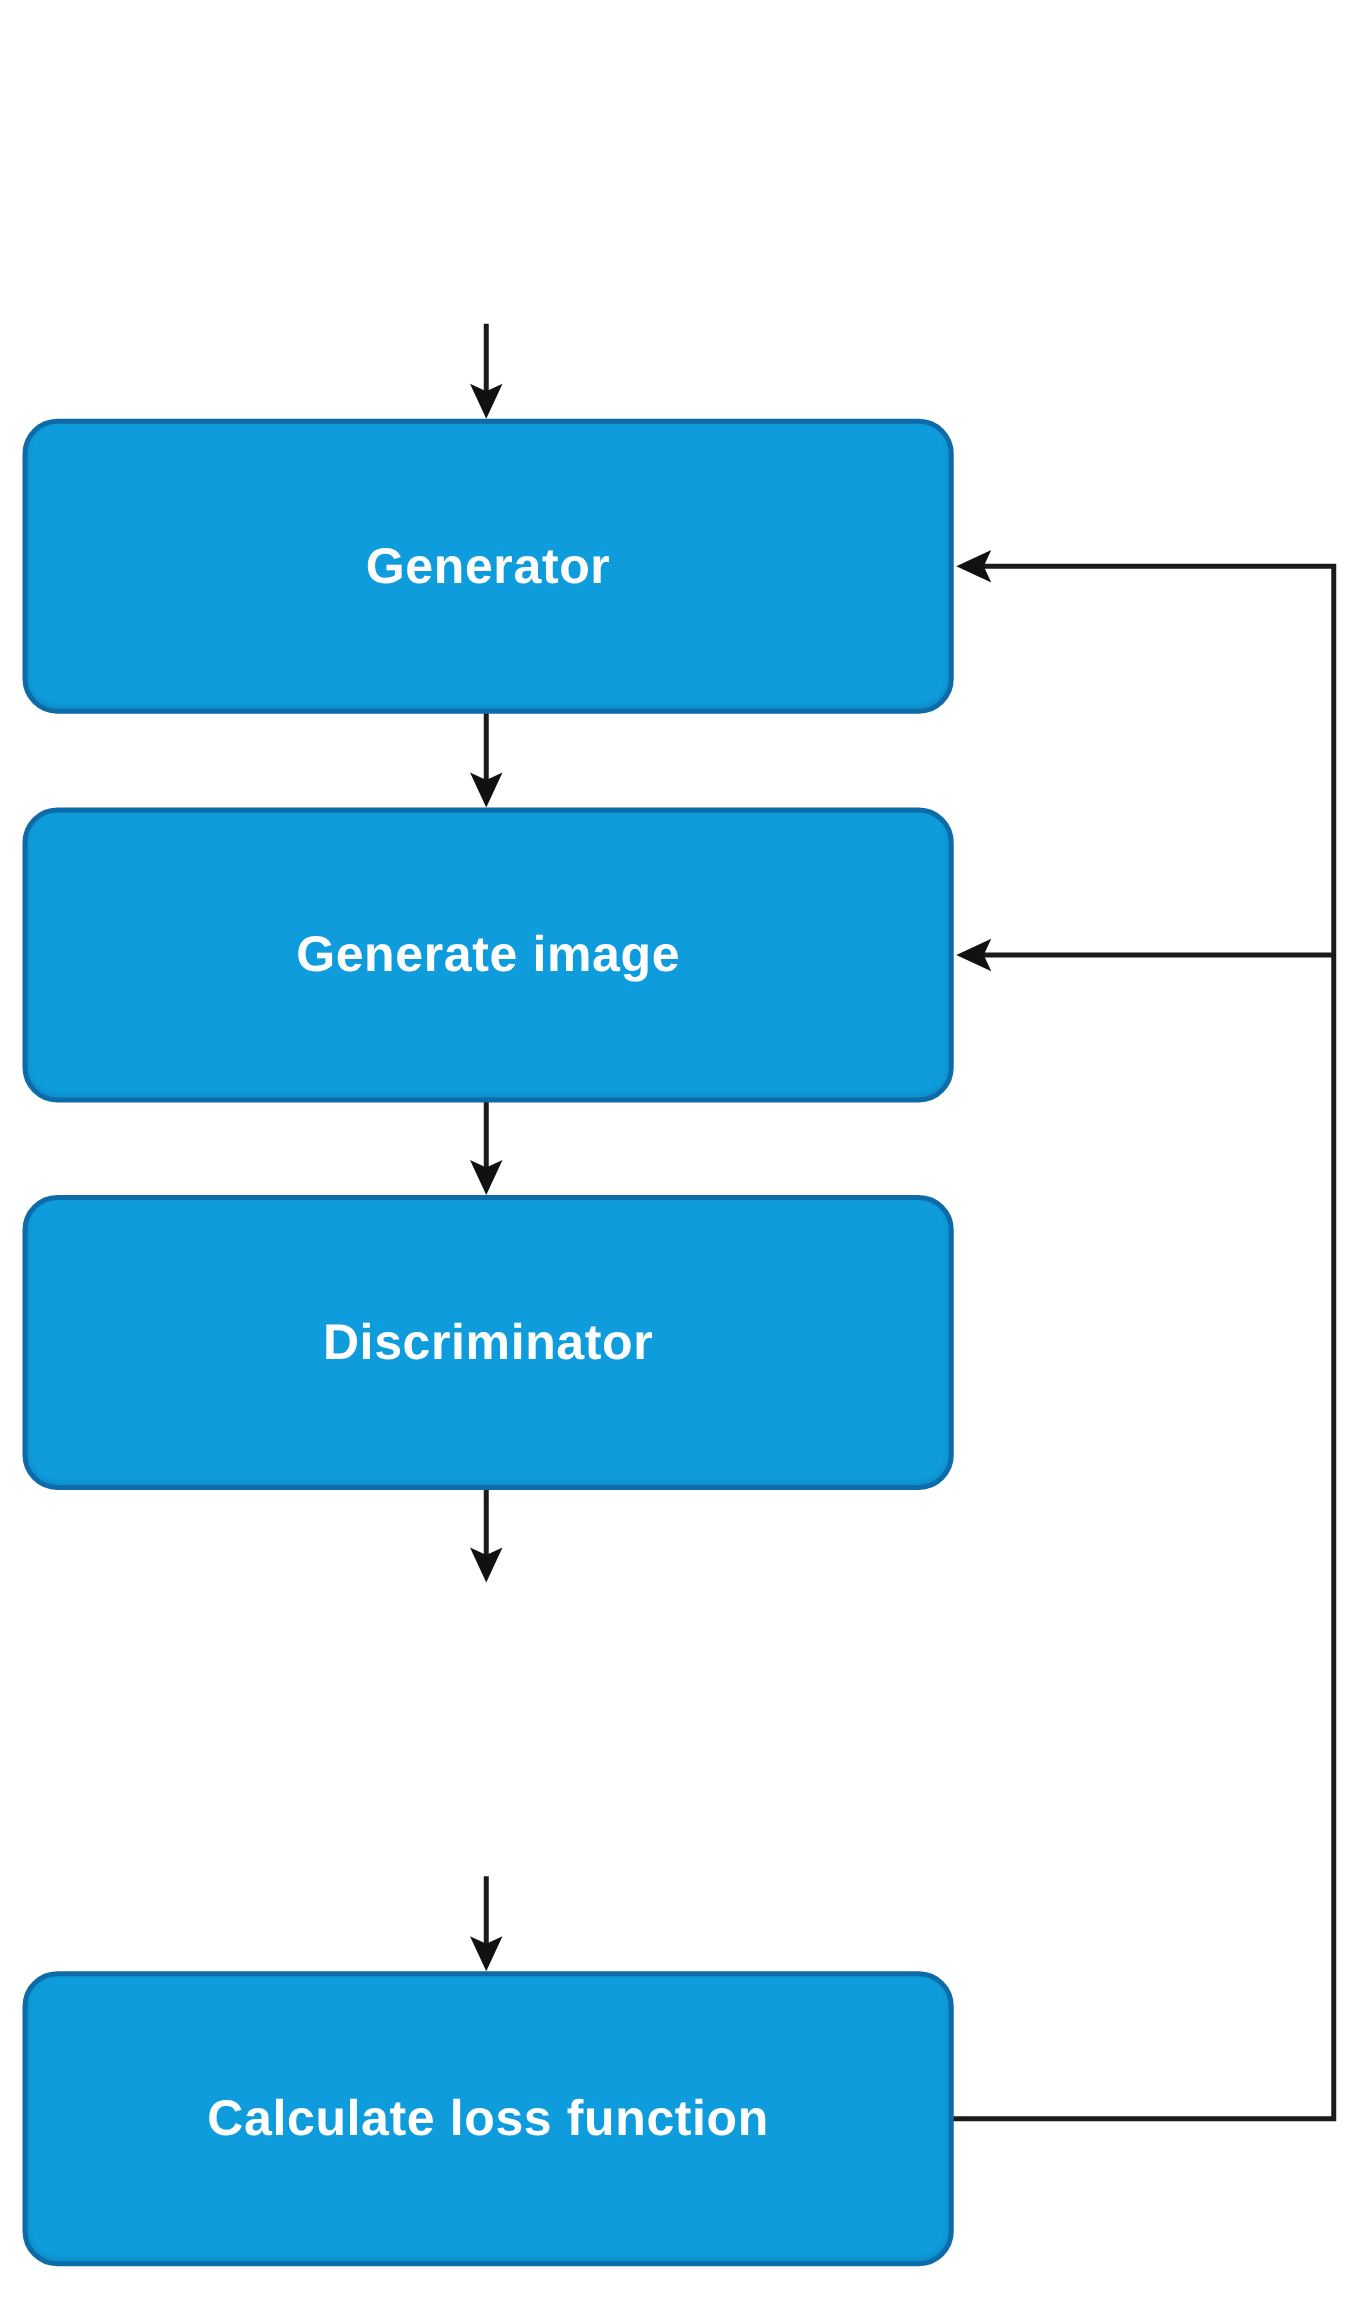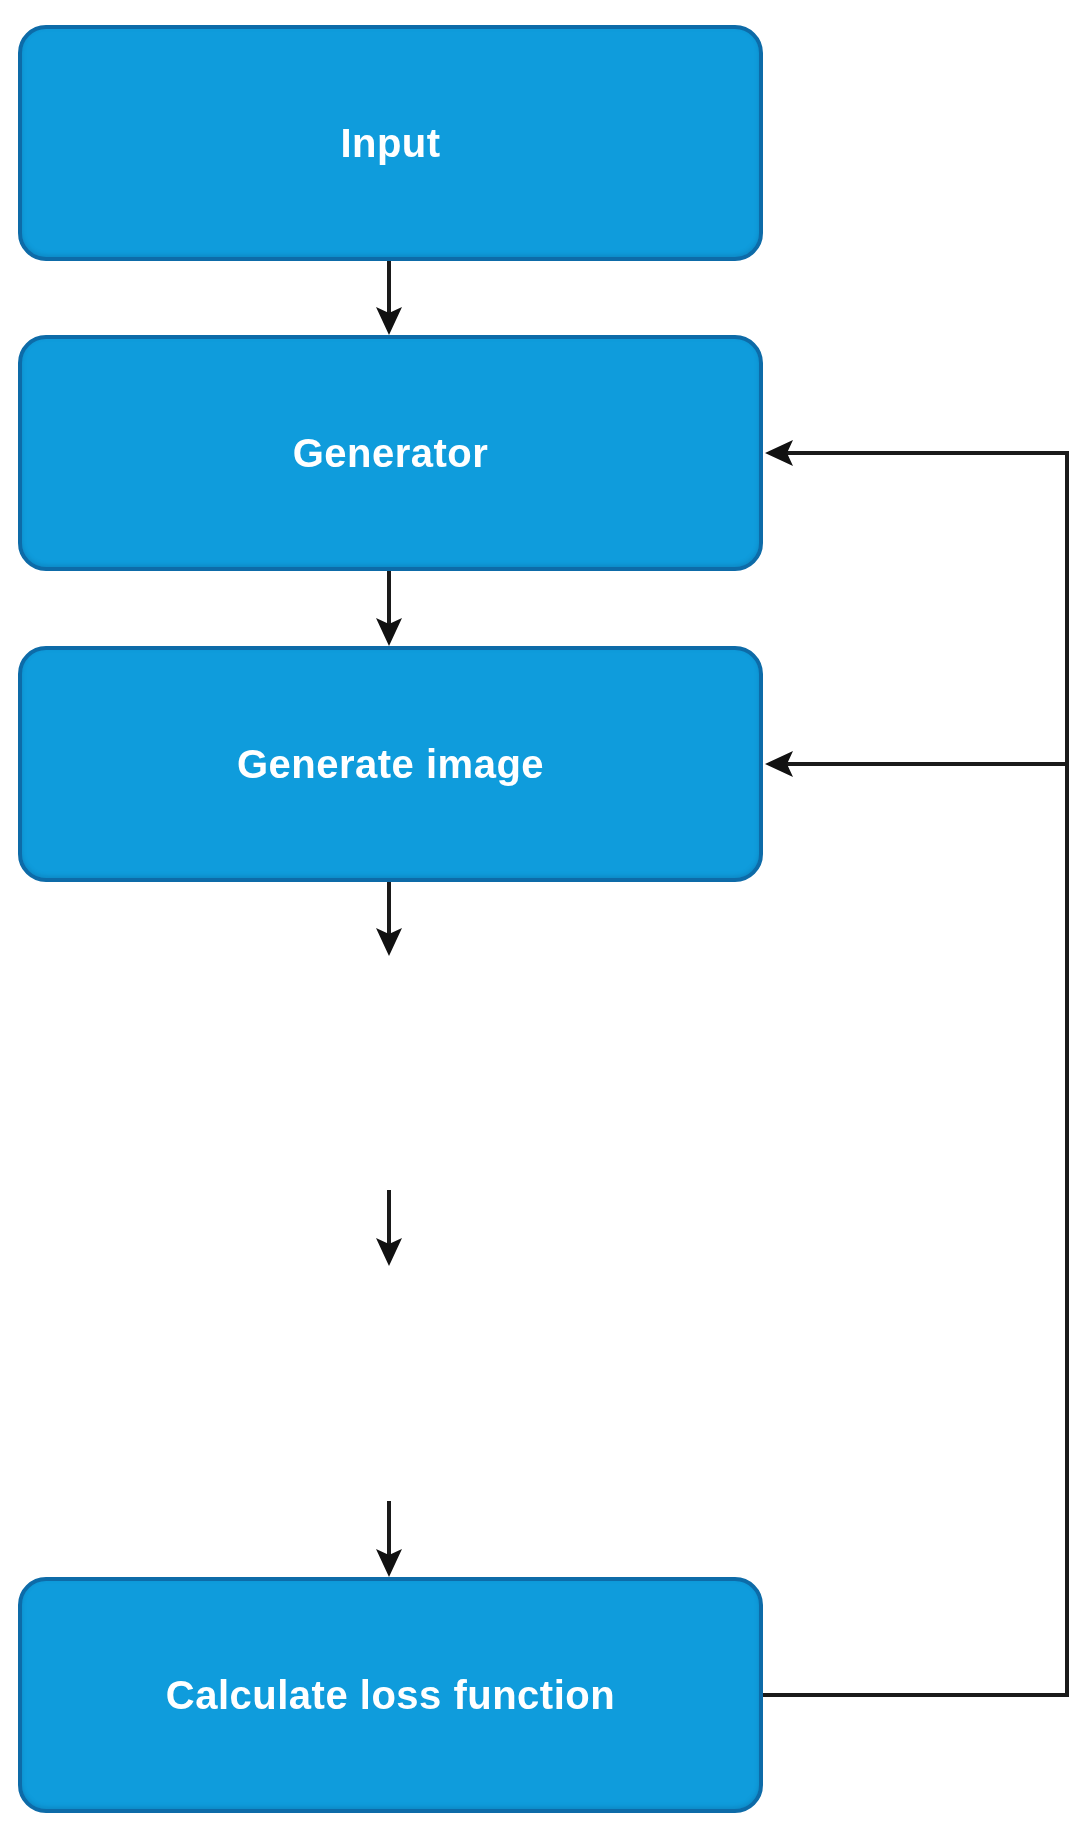--- a/index.html
+++ b/index.html
@@ -89,23 +89,23 @@
       <polyline class="edge-stroke" points="761,1695 1067,1695 1067,453 787,453"></polyline>
       <polygon class="edge-head" points="765,453 793,440 787,453 793,466"></polygon>
     </g>
 
     <g>
       <line class="edge-stroke" x1="1067" y1="764" x2="787" y2="764"></line>
       <polygon class="edge-head" points="765,764 793,751 787,764 793,777"></polygon>
     </g>
   </svg>
 
-  <div class="node node-1">Input</div>
 
   <div class="node node-2">Generator</div>
 
   <div class="node node-3">Generate image</div>
 
+  <div class="node node-4">Discriminator</div>
 
 
   <div class="node node-6">Calculate loss function</div>
 
 </div>
 
 </body></html>

